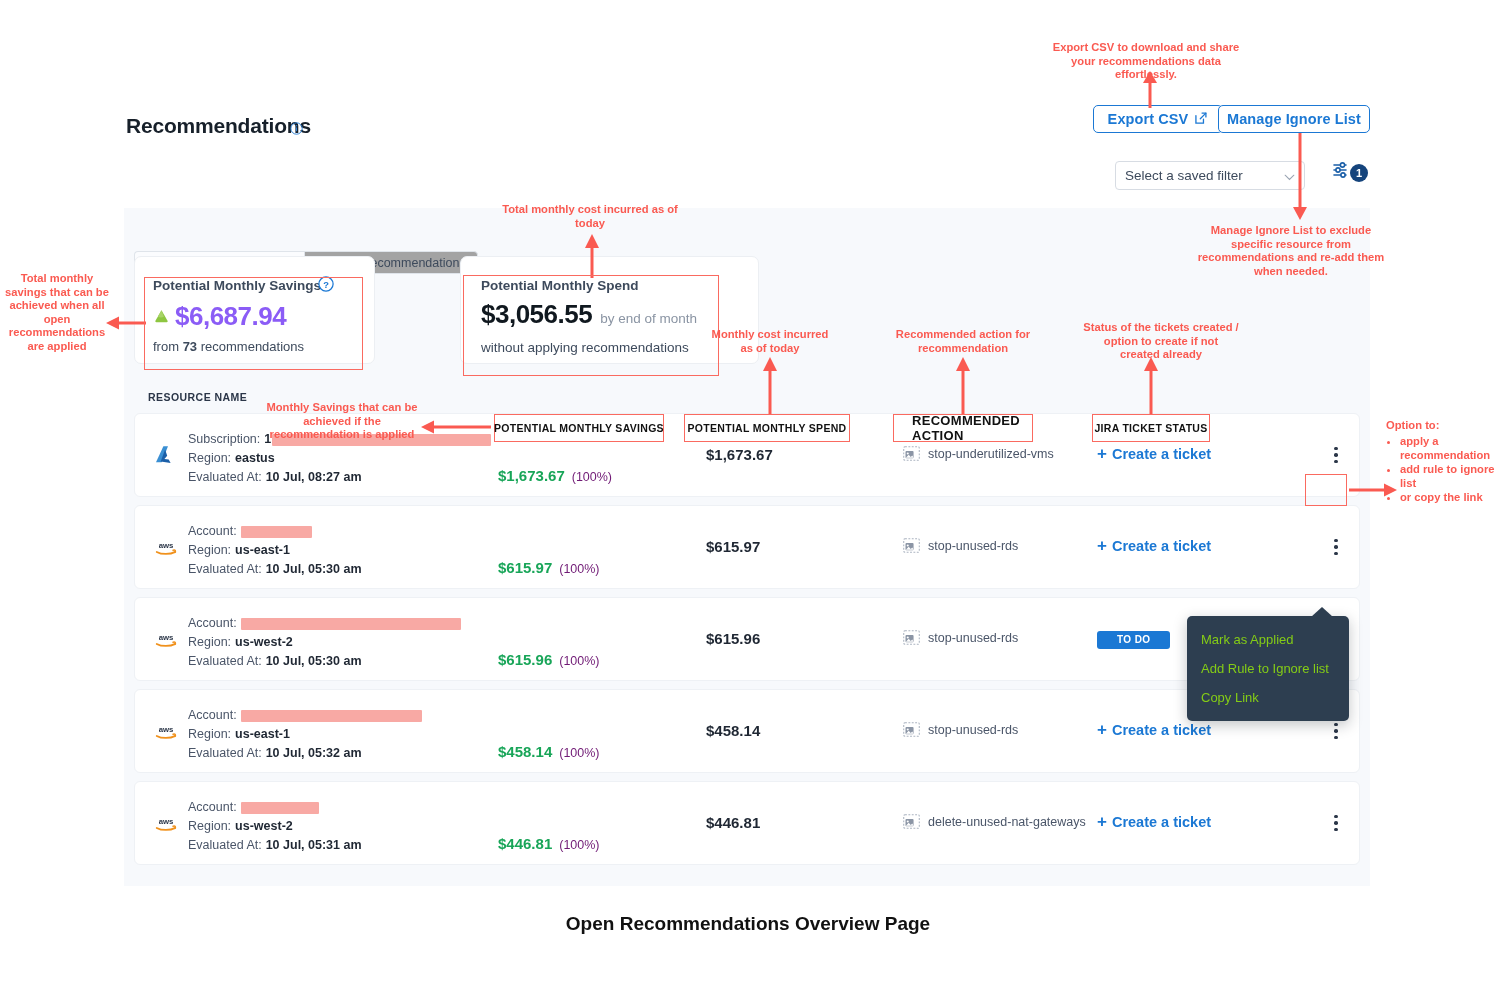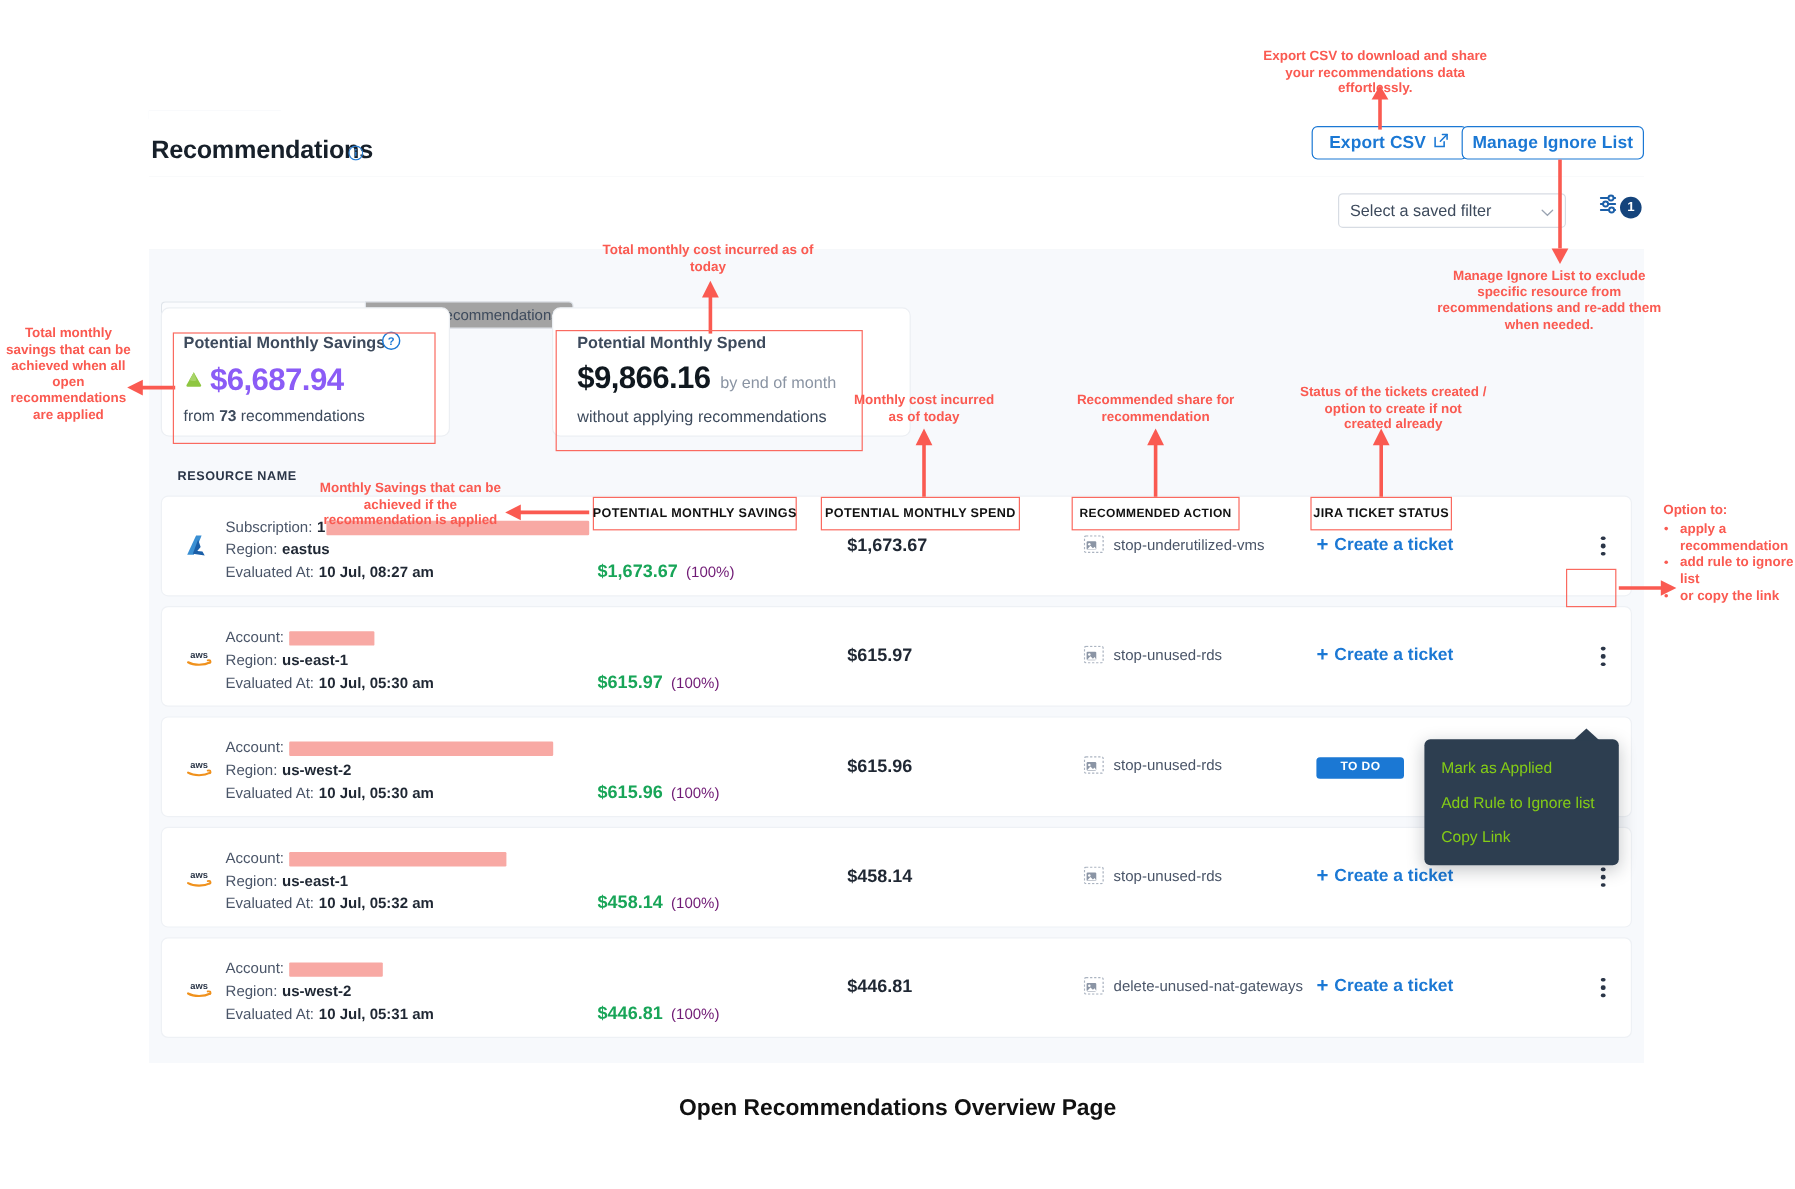--- a/index.html
+++ b/index.html
@@ -231,21 +231,21 @@
           <span id="savings-amount">$6,687.94</span>
         </div>
         <div id="savings-sub">
           <span>from </span><b>73</b><span> recommendations</span>
         </div>
       </div>
 
       <div class="card" id="card-spend">
         <div class="card-label" id="spend-label">Potential Monthly Spend</div>
         <div id="spend-amount-row">
-          <span id="spend-amount">$9,866.16</span>
+          <span id="spend-amount">$3,056.55</span>
           <span id="spend-suffix">by end of month</span>
         </div>
         <div id="spend-sub">without applying recommendations</div>
       </div>
     </div>
 
     <div id="table-head">
       <div class="th" id="th-resource">RESOURCE NAME</div>
 
     </div>
@@ -551,27 +551,27 @@
 <div style="position:absolute;left:494px;top:414px;width:170px;height:28px;display:flex;align-items:center;justify-content:center;font-size:10.5px;font-weight:bold;color:#111;letter-spacing:.3px;">POTENTIAL MONTHLY SAVINGS</div>
 
 <div class="anno" style="left:710px;top:328px;width:120px;">Monthly cost incurred as of today</div>
 <svg class="arrow" style="left:760px;top:355px;" width="20" height="60">
   <path d="M10 60 V14" stroke="#fa5a51" stroke-width="3" fill="none"></path>
   <path d="M10 2 L17 16 L3 16 Z" fill="#fa5a51"></path>
 </svg>
 <div class="annobox" style="left:684px;top:414px;width:166px;height:28px;background:#fff;"></div>
 <div style="position:absolute;left:684px;top:414px;width:166px;height:28px;display:flex;align-items:center;justify-content:center;font-size:10.5px;font-weight:bold;color:#111;letter-spacing:.3px;">POTENTIAL MONTHLY SPEND</div>
 
-<div class="anno" style="left:893px;top:328px;width:140px;">Recommended share for recommendation</div>
+<div class="anno" style="left:893px;top:328px;width:140px;">Recommended action for recommendation</div>
 <svg class="arrow" style="left:953px;top:355px;" width="20" height="60">
   <path d="M10 60 V14" stroke="#fa5a51" stroke-width="3" fill="none"></path>
   <path d="M10 2 L17 16 L3 16 Z" fill="#fa5a51"></path>
 </svg>
 <div class="annobox" style="left:893px;top:414px;width:140px;height:28px;background:#fff;"></div>
-<div style="position:absolute;left:893px;top:414px;width:140px;height:28px;display:flex;align-items:center;justify-content:center;font-size:10px;font-weight:bold;color:#111;letter-spacing:.3px;">RECOMMENDED ACTION</div>
+<div style="position:absolute;left:893px;top:414px;width:140px;height:28px;display:flex;align-items:center;justify-content:center;font-size:13px;font-weight:bold;color:#111;letter-spacing:.3px;padding-left:19px;">RECOMMENDED ACTION</div>
 
 <div class="anno" style="left:1083px;top:321px;width:156px;">Status of the tickets created / option to create if not created already</div>
 <svg class="arrow" style="left:1141px;top:355px;" width="20" height="60">
   <path d="M10 60 V14" stroke="#fa5a51" stroke-width="3" fill="none"></path>
   <path d="M10 2 L17 16 L3 16 Z" fill="#fa5a51"></path>
 </svg>
 <div class="annobox" style="left:1092px;top:414px;width:118px;height:28px;background:#fff;"></div>
 <div style="position:absolute;left:1092px;top:414px;width:118px;height:28px;display:flex;align-items:center;justify-content:center;font-size:10.5px;font-weight:bold;color:#111;letter-spacing:.3px;">JIRA TICKET STATUS</div>
 
 <div class="annobox" style="left:1305px;top:474px;width:42px;height:32px;"></div>

